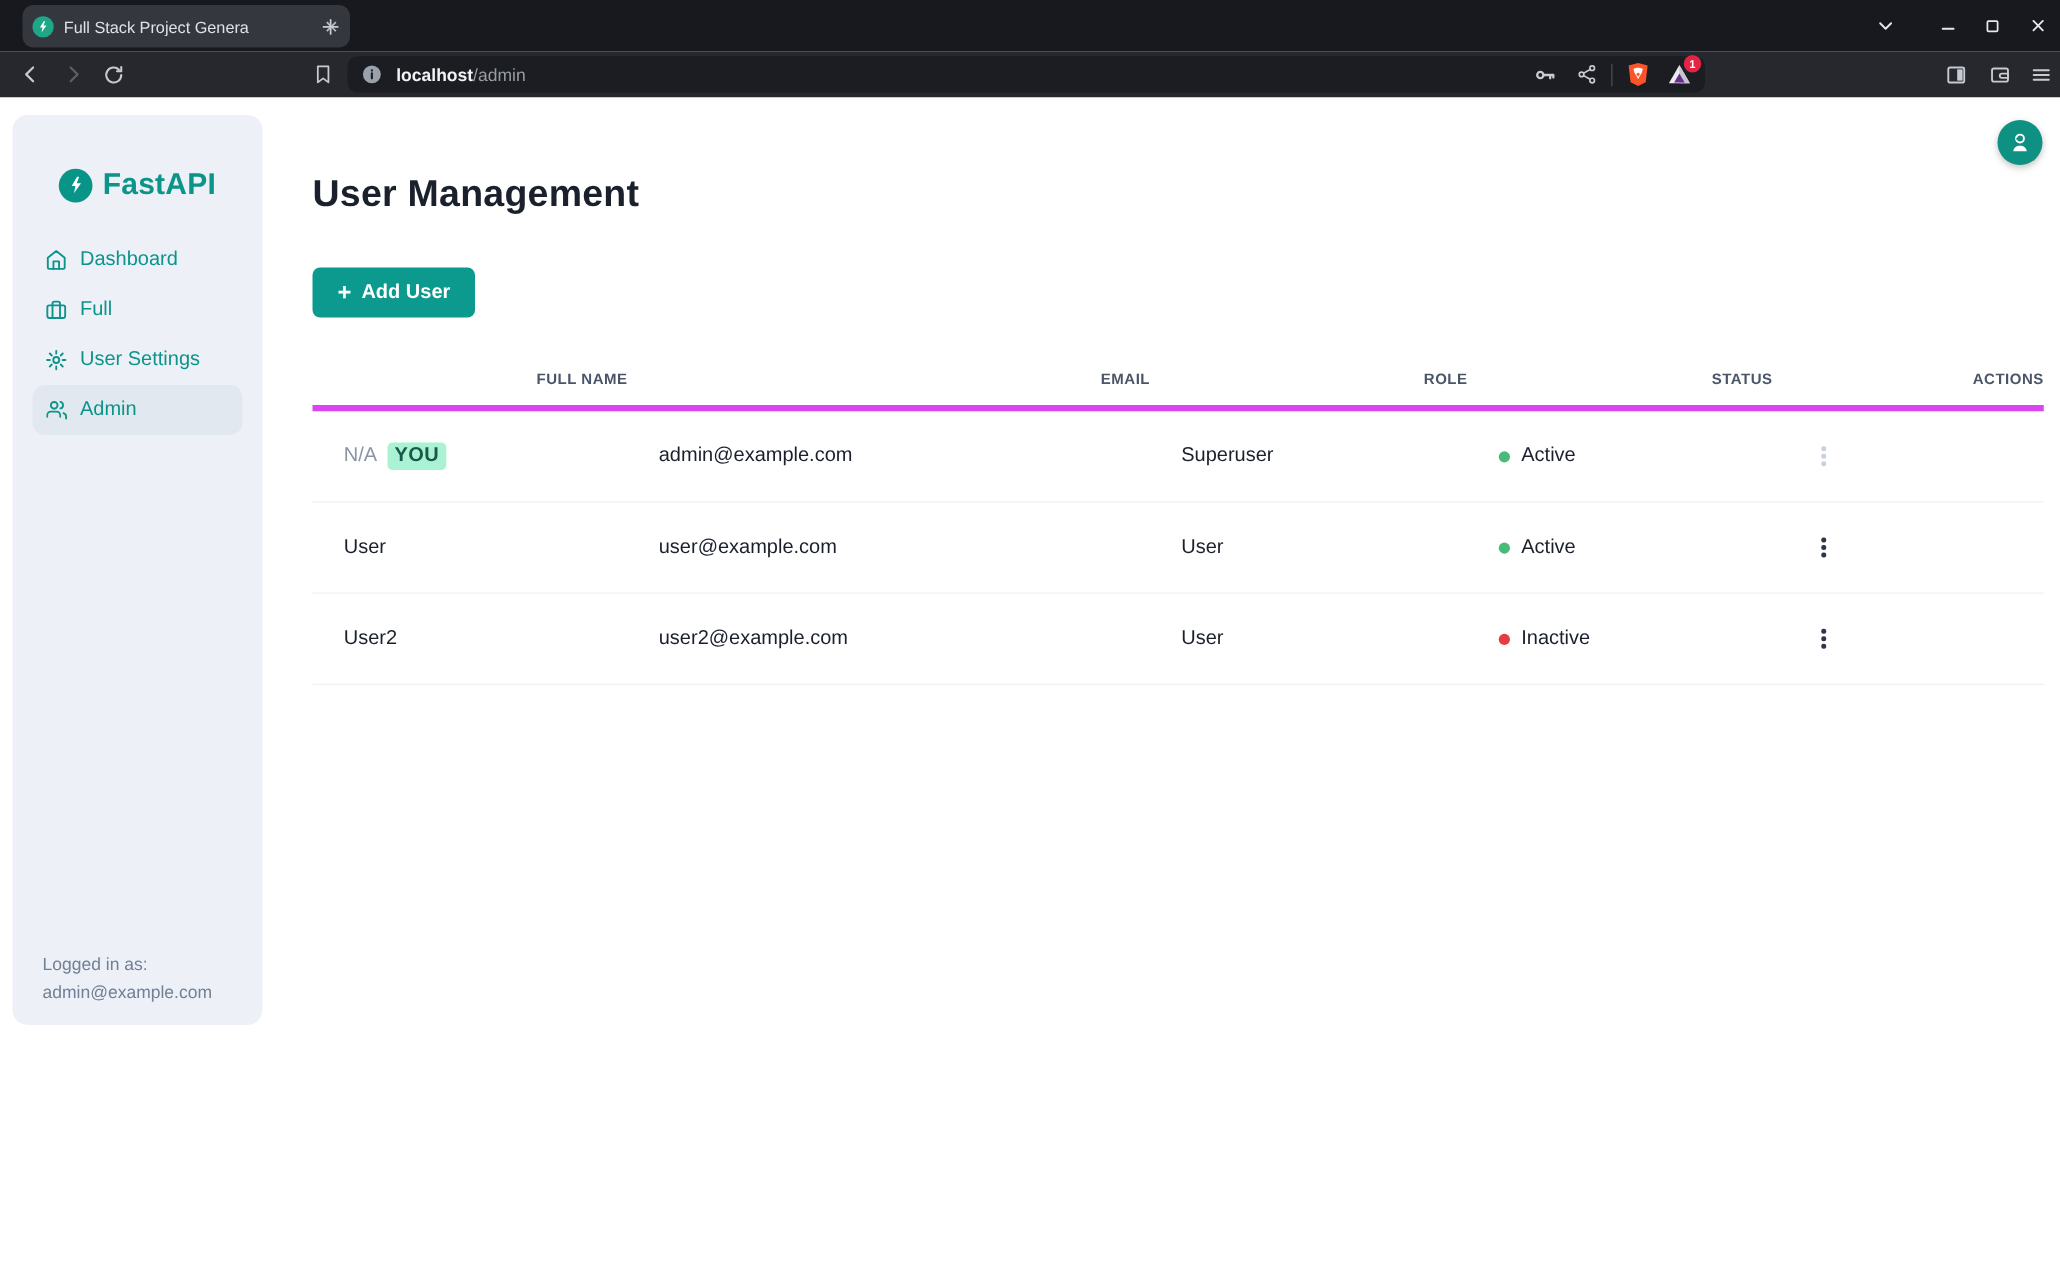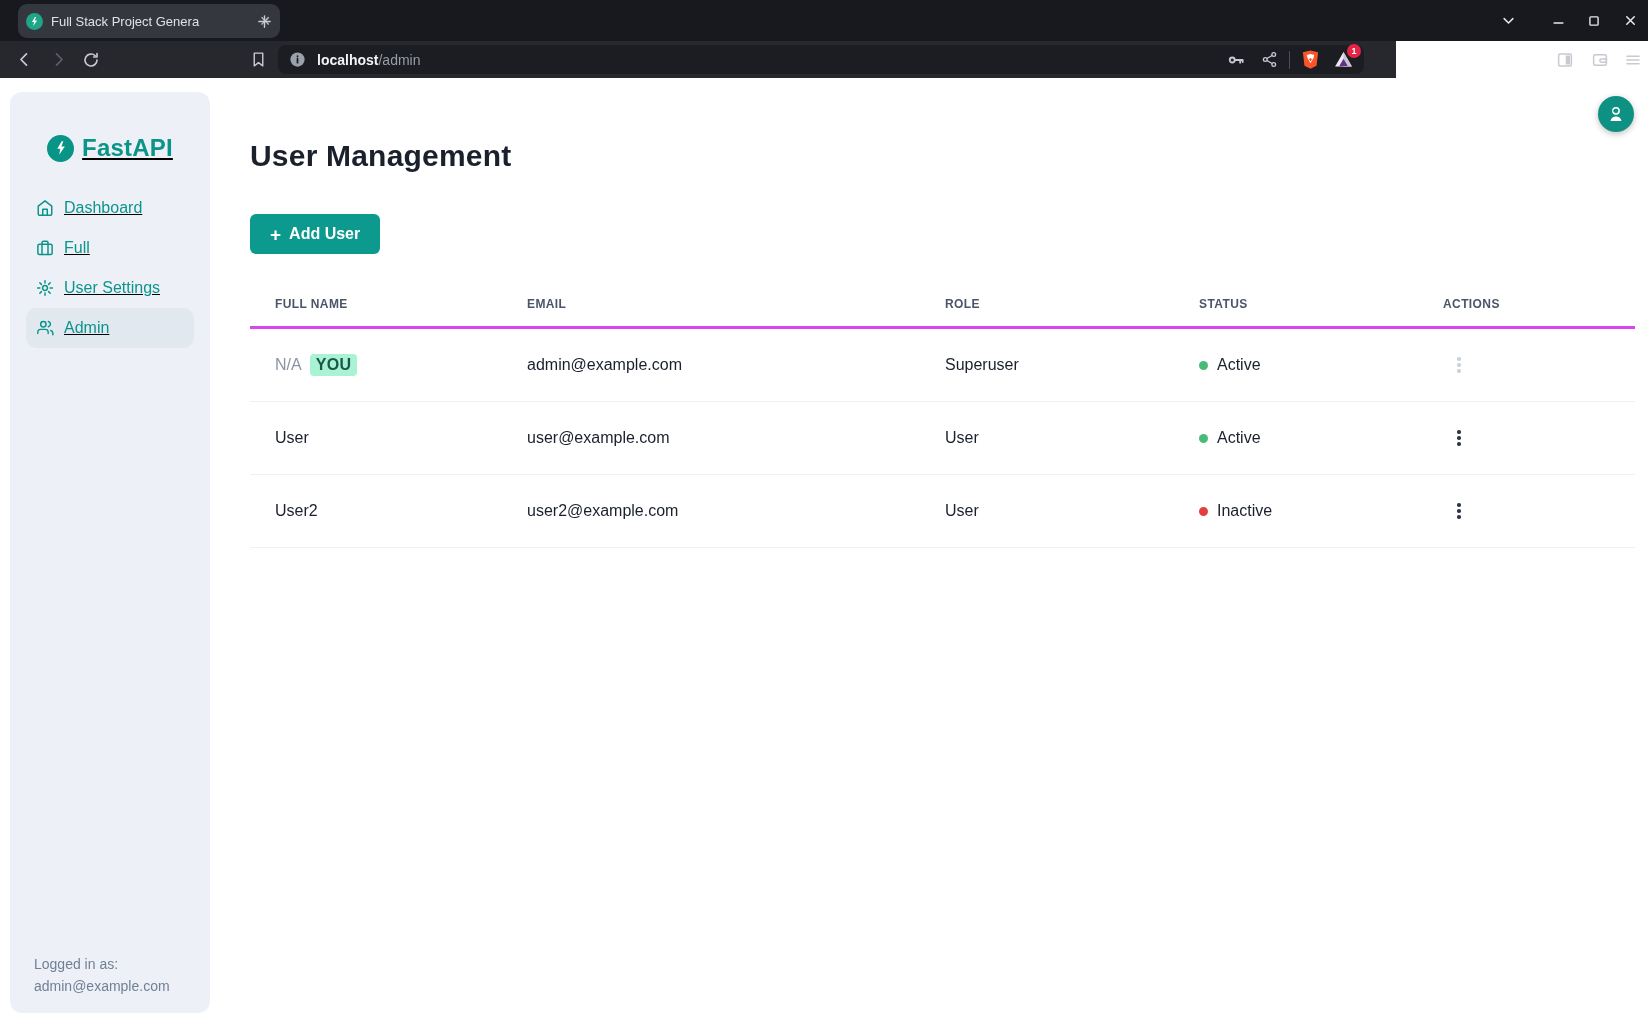--- a/index.html
+++ b/index.html
@@ -17,42 +17,42 @@
                mask-image:linear-gradient(90deg,#000 82%,transparent 98%); }
   .tab-close { width:18px; height:18px; border:none; background:transparent; color:#B8BCC2; font-size:14px;
                line-height:18px; border-radius:4px; cursor:pointer; flex:0 0 auto; }
   .newtab { position:absolute; left:253px; top:10px; width:22px; height:22px; background:transparent; border:none;
             color:#C9CCD1; cursor:pointer; display:flex; align-items:center; justify-content:center; }
   .win-controls { position:absolute; right:8px; top:0; height:41px; display:flex; align-items:center; gap:16px; color:#E6E8EA; }
   .win-btn { width:20px; height:20px; background:transparent; border:none; color:#E6E8EA; cursor:pointer;
              display:flex; align-items:center; justify-content:center; }
   .tabsearch { margin-right:14px; }
 
-  .toolbar { position:absolute; left:0; top:41px; width:1396px; height:37px; background:#26282E;padding-left:24px; }
+  .toolbar { position:absolute; left:0; top:41px; width:1648px; height:37px; background:#26282E;padding-left:24px; }
   .tb-icon { position:absolute; top:6px; width:25px; height:25px; display:flex; align-items:center; justify-content:center;
              background:transparent; border:none; color:#C7CAD1; cursor:pointer; border-radius:6px; }
   .tb-icon.dim { color:#5A5E66; }
   .urlbar { position:absolute; left:278px; top:4px; width:1086px; height:29px; background:#1B1D23; border-radius:8px;
             display:flex; align-items:center; padding:0 8px 0 10px; cursor:text; }
   .url-info { width:19px; height:19px; flex:0 0 auto; display:flex; align-items:center; justify-content:center; cursor:pointer; }
   .url-text { flex:1; margin-left:10px; font-size:14px; white-space:nowrap; overflow:hidden; }
   .url-host { color:#F1F3F4; font-weight:700; }
   .url-path { color:#989CA3; }
   .urlbar-right { display:flex; align-items:center; gap:7px; flex:0 0 auto; }
   .url-btn { width:26px; height:24px; background:transparent; border:none; display:flex; align-items:center;
              justify-content:center; color:#C7CAD1; cursor:pointer; }
   .url-divider { width:1px; height:18px; background:#4A4E57; }
   .bat-wrap { position:relative; }
   .bat-badge { position:absolute; top:-4px; right:-5px; min-width:14px; height:14px; border-radius:7px; background:#E32444;
                color:#fff; font-size:9px; font-weight:700; display:flex; align-items:center; justify-content:center; padding:0 3px; }
 
   
   .app { position:absolute; left:0; top:78px; width:1648px; height:947px; background:#fff; }
 
-  .sidebar { position:absolute; left:10px; top:14px; width:200px; height:921px; background:#EDF1F7; border-radius:12px;text-decoration:underline; }
+  .sidebar { position:absolute; left:10px; top:14px; width:200px; height:728px; background:#EDF1F7; border-radius:12px; }
   .logo-row { display:flex; align-items:center; justify-content:center; gap:8px; margin-top:42px; }
   .logo-mark { width:27px; height:27px; border-radius:50%; background:#089486; display:flex; align-items:center; justify-content:center; }
   .logo-text { font-size:24px; font-weight:700; color:#0B9488; letter-spacing:.2px; }
   .nav { margin-top:26px; display:flex; flex-direction:column; }
   .nav-item { display:flex; align-items:center; gap:10px; height:40px; margin:0 16px; padding-left:10px;
               border-radius:10px; color:#0C948A; font-size:16px; cursor:pointer; }
   .nav-item.active { background:#E2E8F0; }
   .nav-item svg { flex:0 0 auto; }
   .sidebar-footer { position:absolute; left:24px; bottom:16px; font-size:14px; color:#718096; line-height:22px; }
 
@@ -61,21 +61,21 @@
                 box-shadow:0 2px 6px rgba(0,0,0,.25); }
 
   .main { position:absolute; left:250px; top:0; width:1385px; }
   .page-title { margin-top:60px; font-size:30px; line-height:36px; font-weight:700; color:#1A202C; letter-spacing:.2px; }
   .add-user-btn { margin-top:40px; height:40px; padding:0 20px; background:#0B9A8D; color:#fff; border:none; border-radius:6px;
                   font-family:"Liberation Sans",sans-serif; font-size:16px; font-weight:700; display:inline-flex; align-items:center; gap:8px; cursor:pointer; }
   .add-user-btn .plus { font-size:19px; font-weight:700; line-height:1; }
 
   .table { margin-top:28px; width:1385px; }
   .trow { display:grid; grid-template-columns:252px 418px 254px 244px 1fr; align-items:center; }
-  .thead { height:47px; border-bottom:3px solid #d946ef; }
+  .thead { height:47px; border-bottom:5px solid #d946ef;text-align:right; }
   .th { padding-left:25px; font-size:12px; font-weight:700; color:#4A5568; letter-spacing:.4px; }
   .tbody-row { height:73px; border-bottom:1px solid #EDF0F4; }
   .td { padding-left:25px; font-size:16px; color:#1A202C; display:flex; align-items:center; }
   .td.muted-name { color:#8A94A3; }
   .you-badge { margin-left:8px; background:#A9F2D3; color:#19584A; font-size:16px; font-weight:700;
                padding:2px 6px; border-radius:4px; letter-spacing:.3px; }
   .status-dot { width:9px; height:9px; border-radius:50%; margin-right:9px; flex:0 0 auto; }
   .kebab { width:32px; height:32px; border:none; background:transparent; border-radius:6px; cursor:pointer;
            display:flex; flex-direction:column; align-items:center; justify-content:center; gap:2.5px; }
   .kebab i { width:3.5px; height:3.5px; border-radius:50%; background:#2D3748; }

